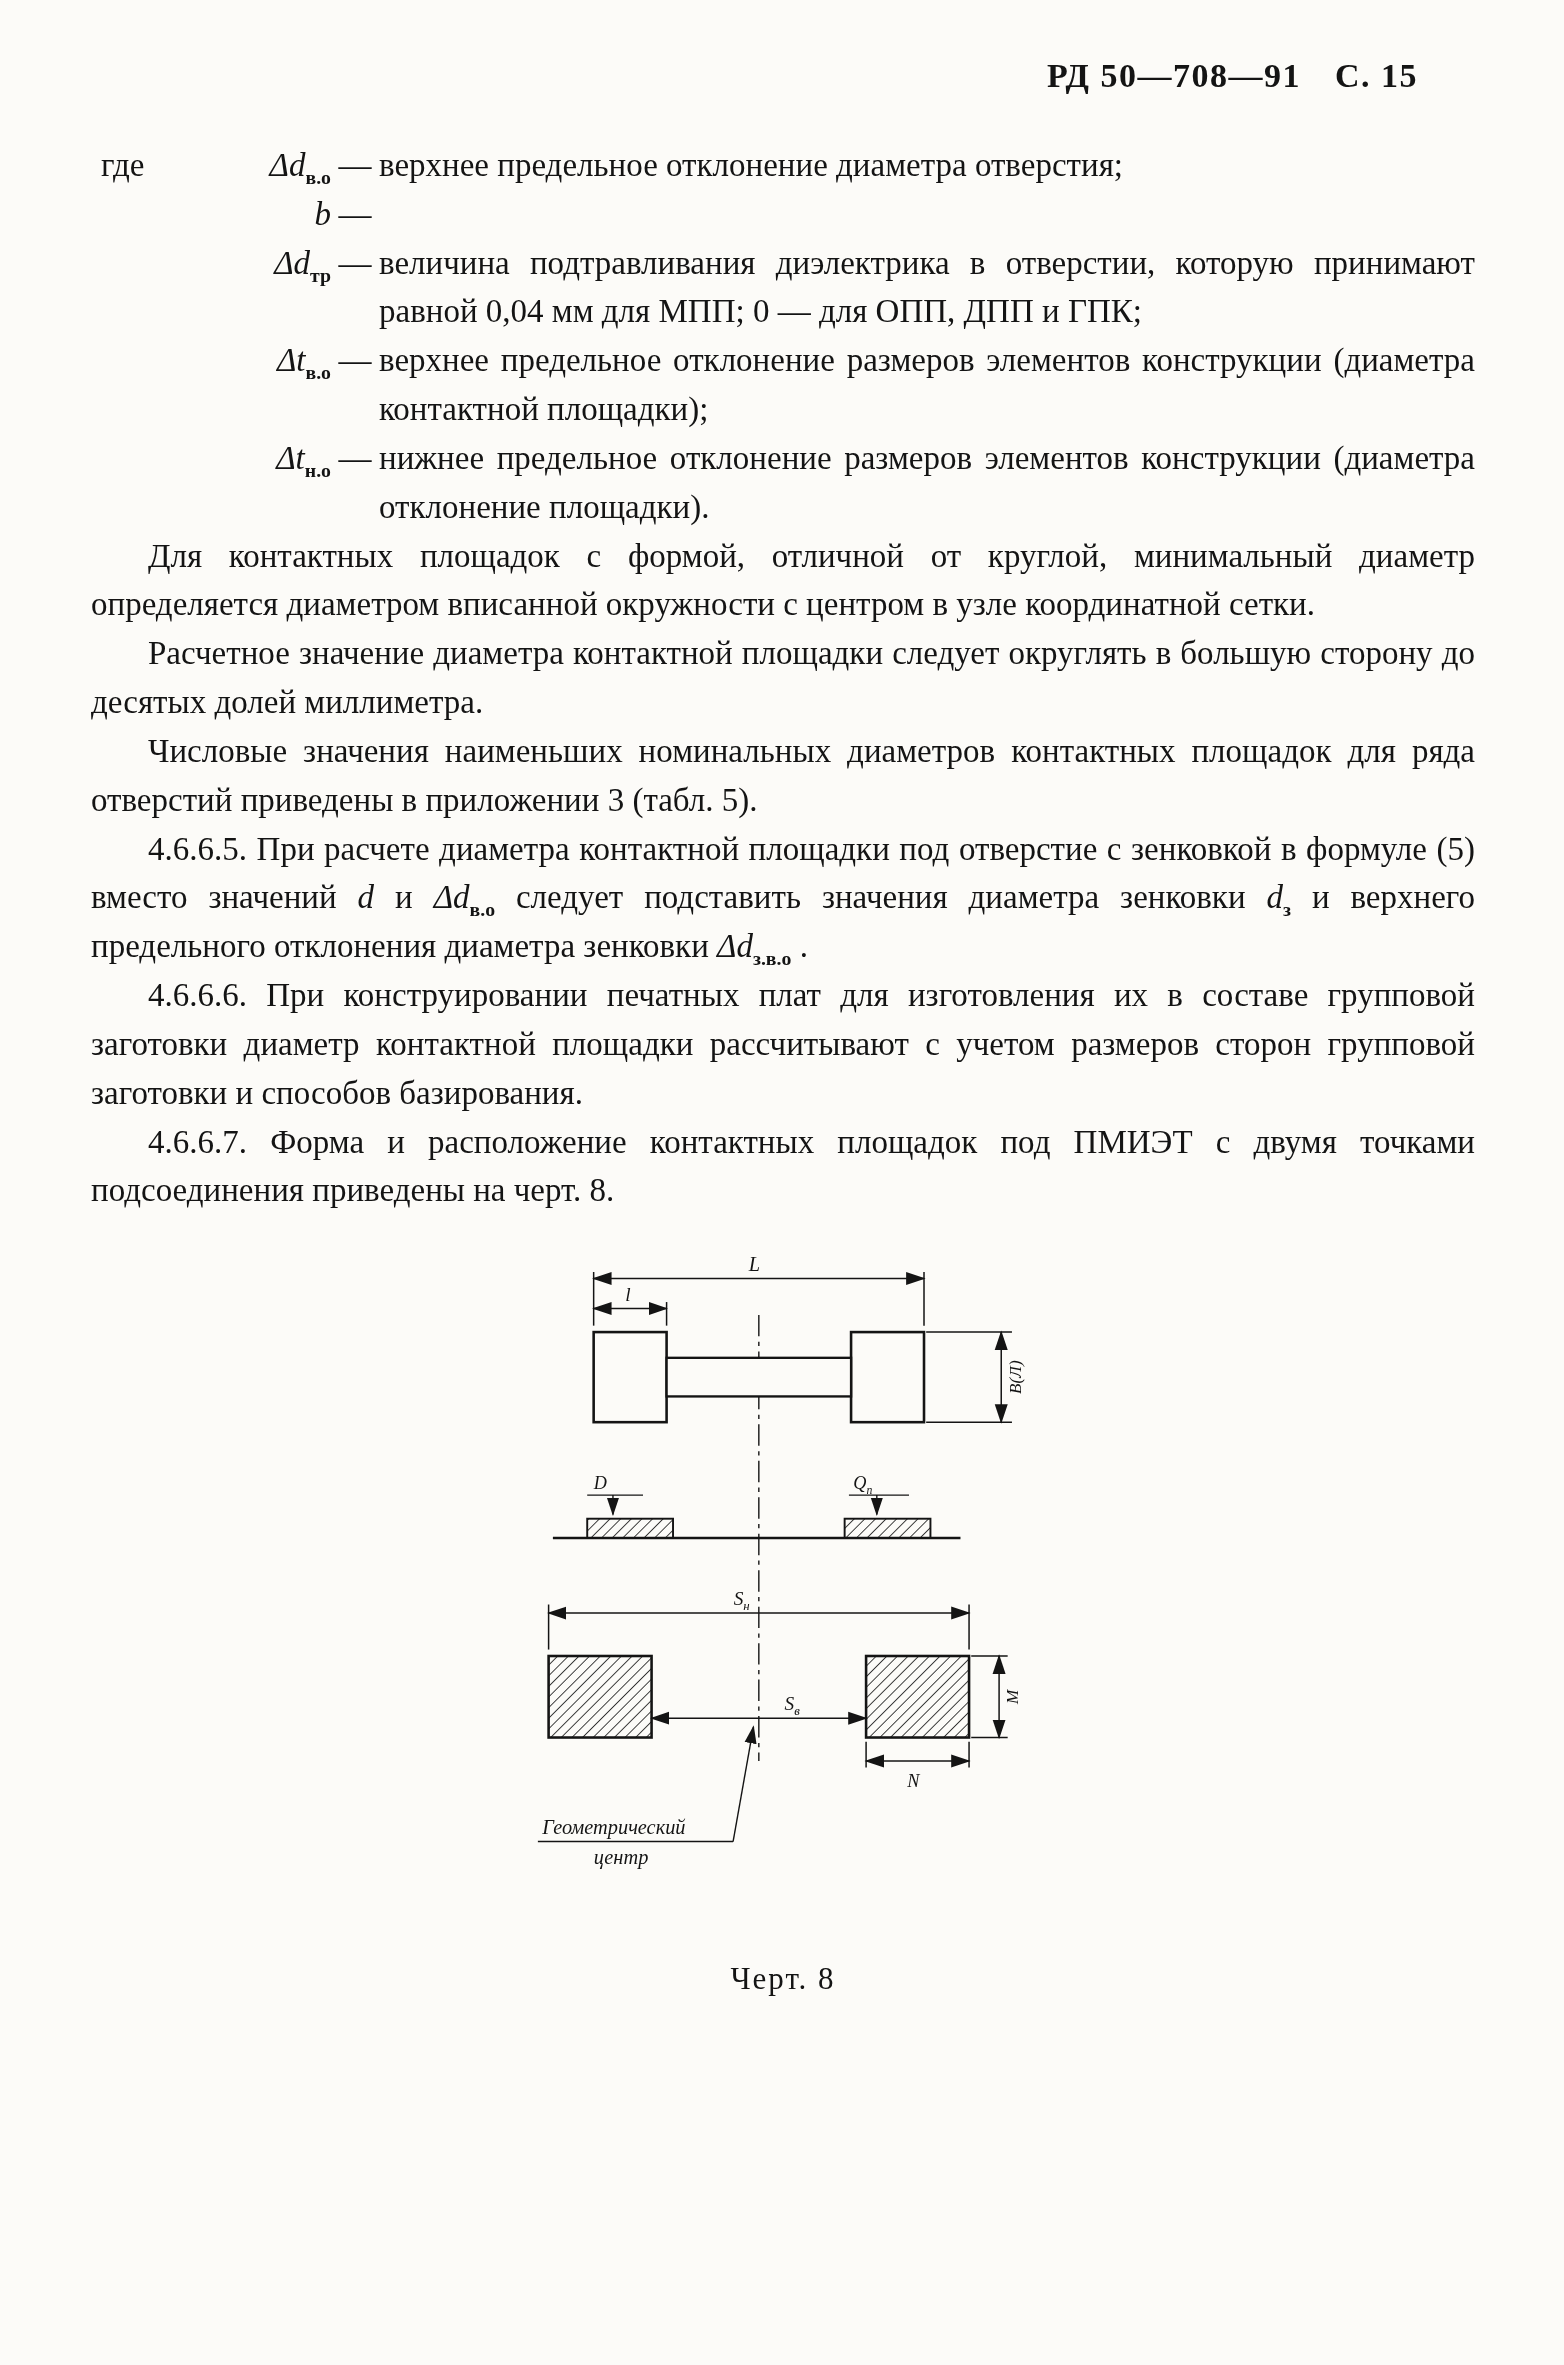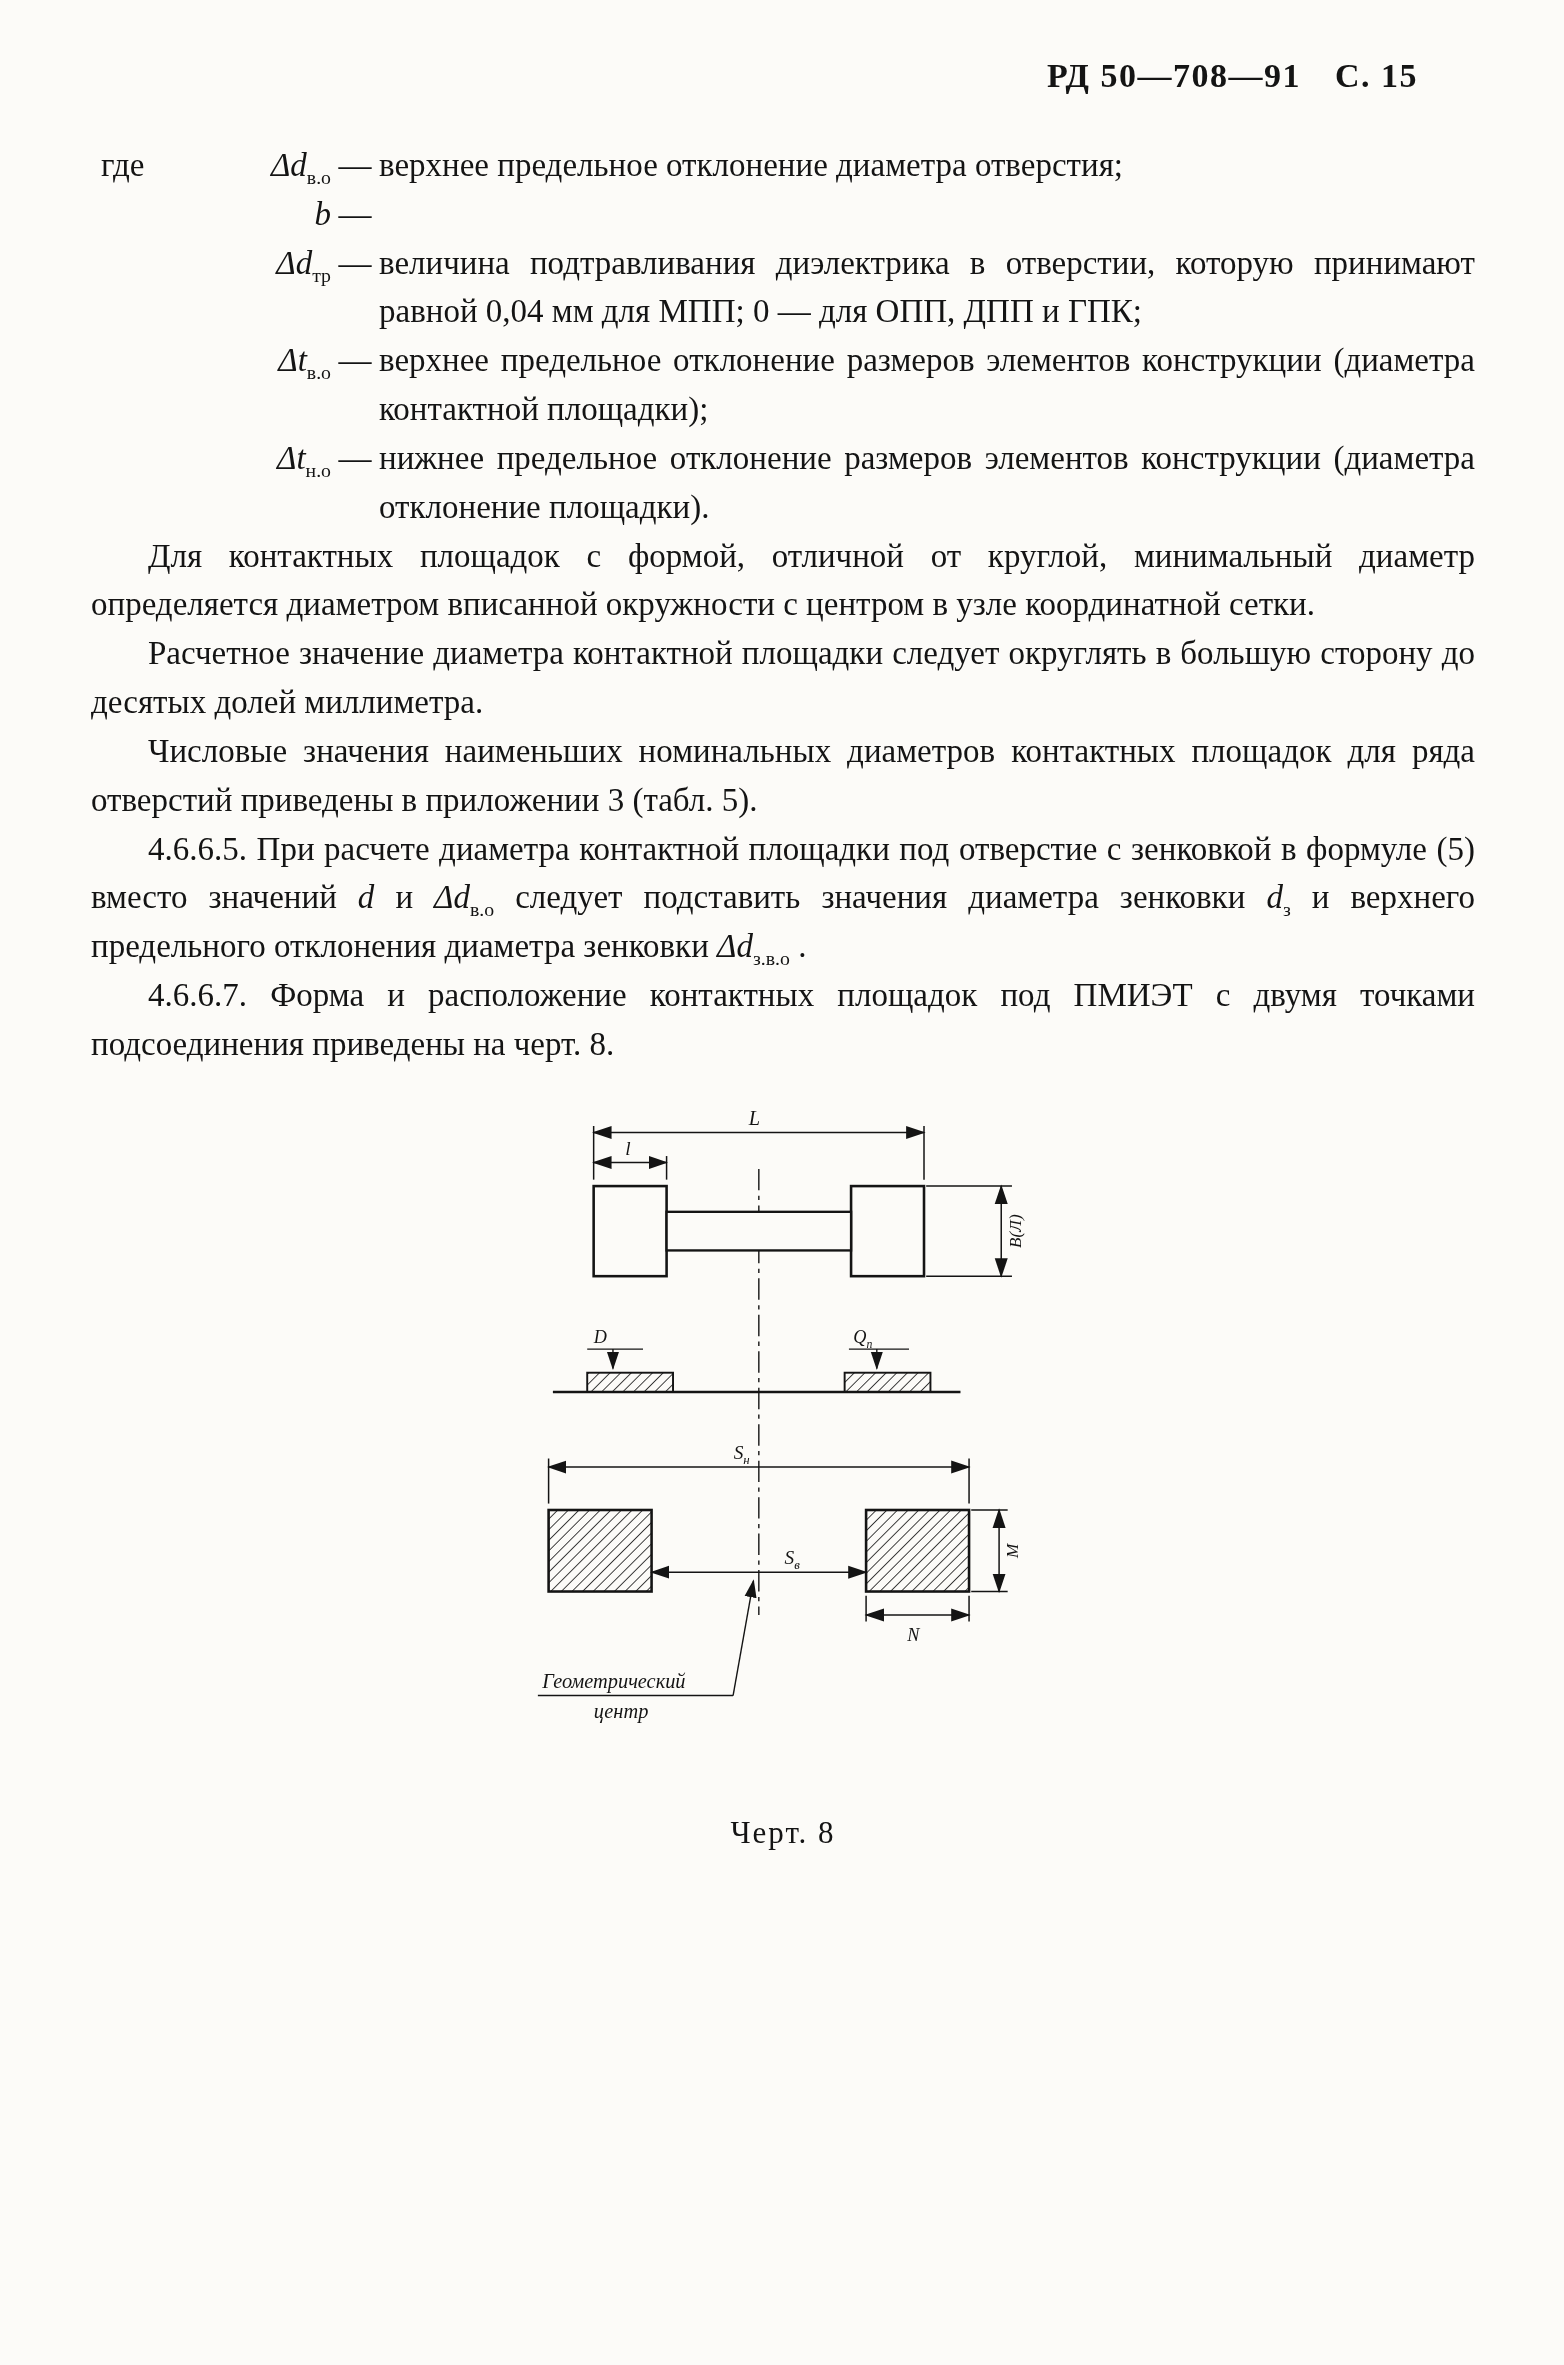--- a/index.html
+++ b/index.html
@@ -17,21 +17,21 @@
   }
   .doc-header .gap { display:inline-block; width:34px; }
   .content { font-size:33px; line-height:1.48; }
   p.para { margin:0; text-indent:57px; text-align:justify; }
   .def-row { display:flex; align-items:flex-start;margin-left:10px; }
   .def-term { flex:0 0 230px; display:flex; justify-content:flex-end; white-space:nowrap; }
   .def-prefix { margin-right:auto; }
   .def-dash { flex:0 0 48px; text-align:center; }
   .def-text { flex:1; text-align:justify; }
   .sym { font-style:italic; }
-  sub { font-size:0.6em; line-height:0; }
+  sub { font-size:0.6em; line-height:0;font-weight:bold; }
   i { font-style:italic; }
   .figure-wrap { margin-top:42px; display:flex; flex-direction:column; align-items:center; }
   .figure-wrap svg { display:block; }
   .fig-caption { margin-top:34px; font-weight:normal; font-size:31px; letter-spacing:2px; text-align:center; }
   svg text { font-family:"Liberation Serif","DejaVu Serif",serif; font-style:italic; fill:#141414; }
   svg .geo-label { font-size:19px; }
   svg line, svg rect, svg path, svg polyline { shape-rendering:geometricPrecision; }
 </style>
 </head>
 <body>
@@ -83,20 +83,21 @@
       <span class="def-dash">—</span>
       <span class="def-text">нижнее предельное отклонение размеров элементов конструкции (диаметра отклонение площадки).</span>
     </div>
 
     <p class="para">Для контактных площадок с формой, отличной от круглой, минимальный диаметр определяется диаметром вписанной окружности с центром в узле координатной сетки.</p>
     <p class="para">Расчетное значение диаметра контактной площадки следует округлять в большую сторону до десятых долей миллиметра.</p>
     <p class="para">Числовые значения наименьших номинальных диаметров контактных площадок для ряда отверстий приведены в приложении 3 (табл. 5).</p>
 
     <p class="para"><span>4.6.6.5. При расчете диаметра контактной площадки под отверстие с зенковкой в формуле (5) вместо значений </span><i>d</i><span> и </span><i>Δd</i><sub>в.о</sub><span> следует подставить значения диаметра зенковки </span><i>d</i><sub>з</sub><span> и верхнего предельного отклонения диаметра зенковки </span><i>Δd</i><sub>з.в.о</sub><span> .</span></p>
 
+    <p class="para">4.6.6.6. При конструировании печатных плат для изготовления их в составе групповой заготовки диаметр контактной площадки рассчитывают с учетом размеров сторон групповой заготовки и способов базирования.</p>
     <p class="para">4.6.6.7. Форма и расположение контактных площадок под ПМИЭТ с двумя точками подсоединения приведены на черт. 8.</p>
 
     <div class="figure-wrap">
       <svg width="505" height="665" viewBox="0 0 470 620">
         <defs>
           <marker id="arr" viewBox="0 0 12 10" refX="11" refY="5" markerWidth="13" markerHeight="11" orient="auto-start-reverse">
             <path d="M0,1 L12,5 L0,9 z" fill="#141414"></path>
           </marker>
           <pattern id="hatch" width="7" height="7" patternTransform="rotate(45)" patternUnits="userSpaceOnUse">
             <line x1="0" y1="0" x2="0" y2="7" stroke="#222" stroke-width="1.6"></line>

